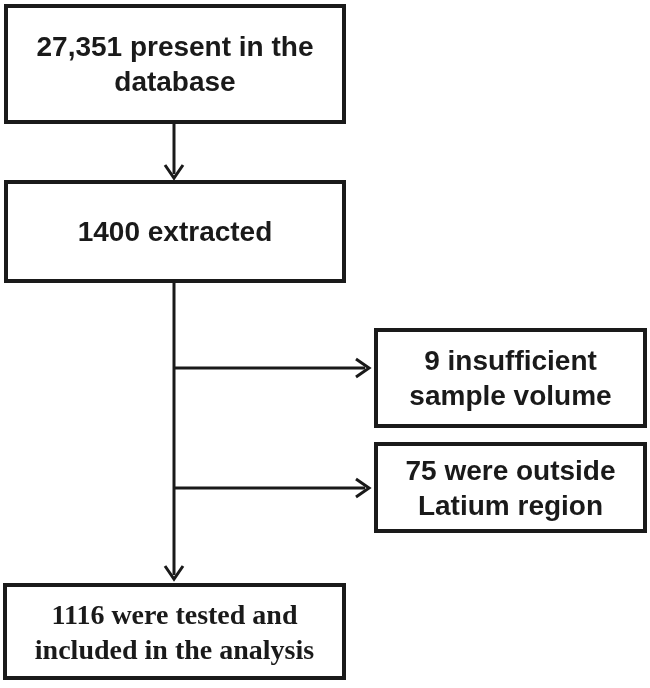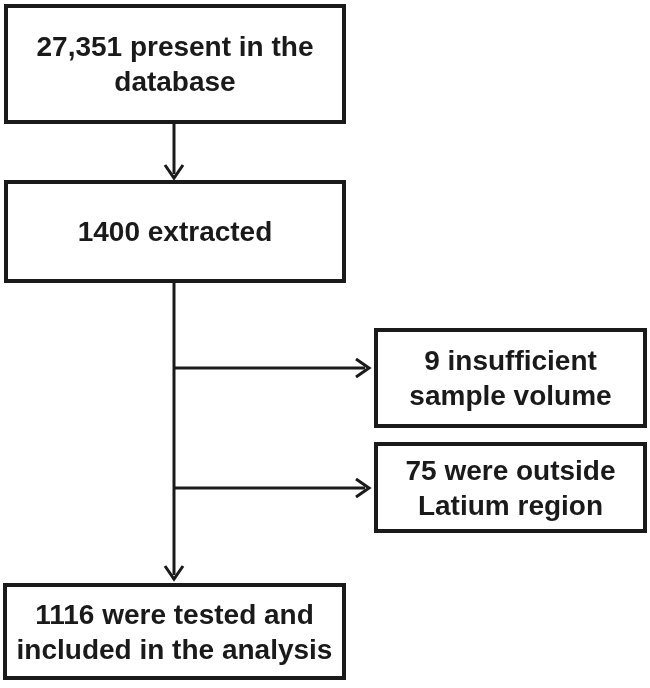--- a/index.html
+++ b/index.html
@@ -38,21 +38,21 @@
   }
   .flow-box .box-label {
     white-space: pre-line;
     display: block;
     padding: 0 4px;
   }
   #box-database     { left: 4px;   top: 4px;   width: 342px; height: 120px; }
   #box-extracted    { left: 4px;   top: 180px; width: 342px; height: 103px; }
   #box-insufficient { left: 374px; top: 328px; width: 273px; height: 100px; }
   #box-outside      { left: 374px; top: 442px; width: 273px; height: 91px; text-align: center;  }
-  #box-included     { left: 3px;   top: 583px; width: 343px; height: 97px;  }
+  #box-included     { left: 3px;   top: 583px; width: 343px; height: 97px; font-family: Liberation Serif, serif;  }
 </style>
 </head>
 <body>
 
 <div class="canvas">
 
   <svg class="connectors" width="650" height="688" viewBox="0 0 650 688">
     <g stroke="#1a1a1a" stroke-width="3" fill="none" stroke-linecap="butt">
 
       <path d="M174,124 L174,174"></path>

